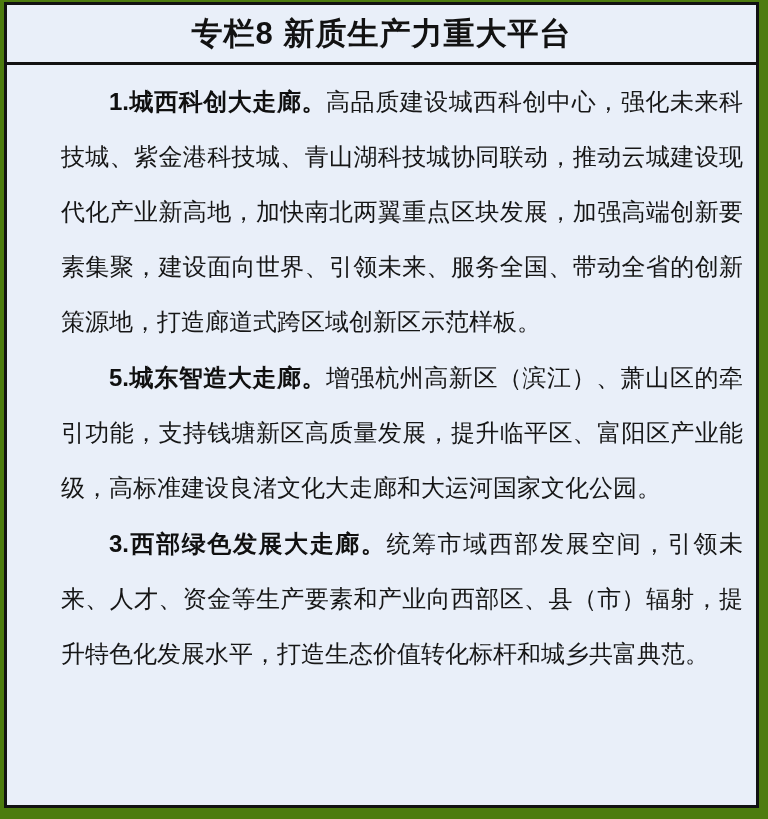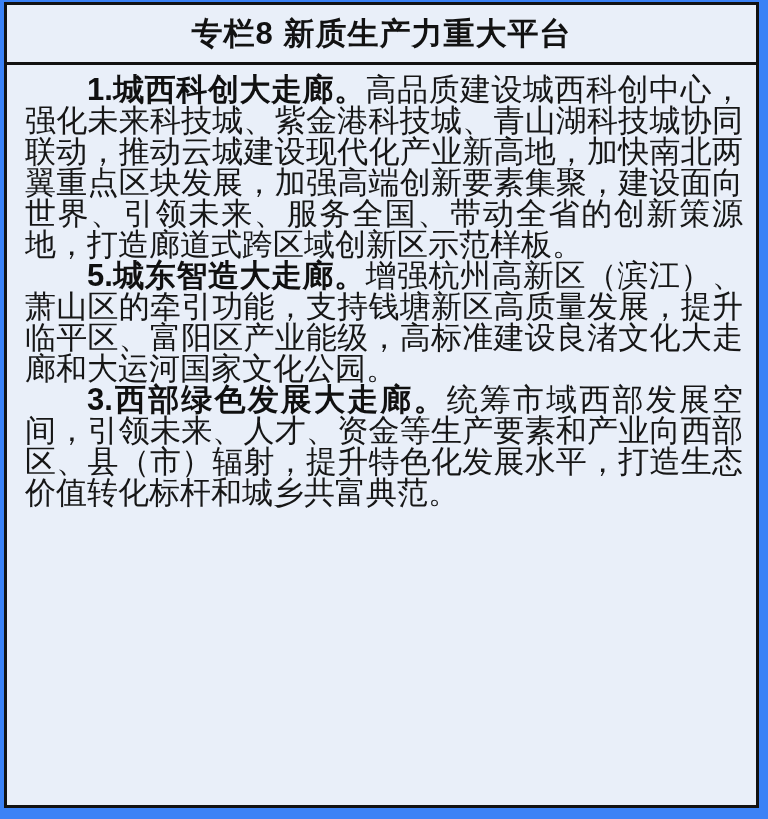--- a/index.html
+++ b/index.html
@@ -4,21 +4,21 @@
 <style>
   html, body {
     margin: 0;
     padding: 0;
     background: #ffffff;
   }
   .page {
     position: relative;
     width: 768px;
     height: 819px;
-    background: #3b82f6;
+    background: #4d7c0f;
     overflow: hidden;
   }
   .panel {
     position: absolute;
     left: 4px;
     top: 2px;
     width: 755px;
     height: 806px;
     background: #e9eff9;
     border: 3px solid #121212;
@@ -35,24 +35,25 @@
     font-family: "Liberation Sans", "DejaVu Sans", sans-serif;
     font-weight: bold;
     font-size: 31px;
     color: #121212;
     letter-spacing: 1px;
     white-space: nowrap;
   }
   .panel-body {
     padding: 9px 13px 0 18px;
     font-family: "Liberation Serif", "DejaVu Serif", serif;
-    font-size: 31px;
-    line-height: 31px;
+    font-size: 24px;
+    line-height: 55px;
     color: #161616;
     text-align: justify;
+    margin-left: 36px;
   }
   .para {
     margin: 0;
     text-indent: 2em;
   }
   .para-lead {
     font-family: "Liberation Sans", "DejaVu Sans", sans-serif;
     font-weight: bold;
     color: #101010;
   }

